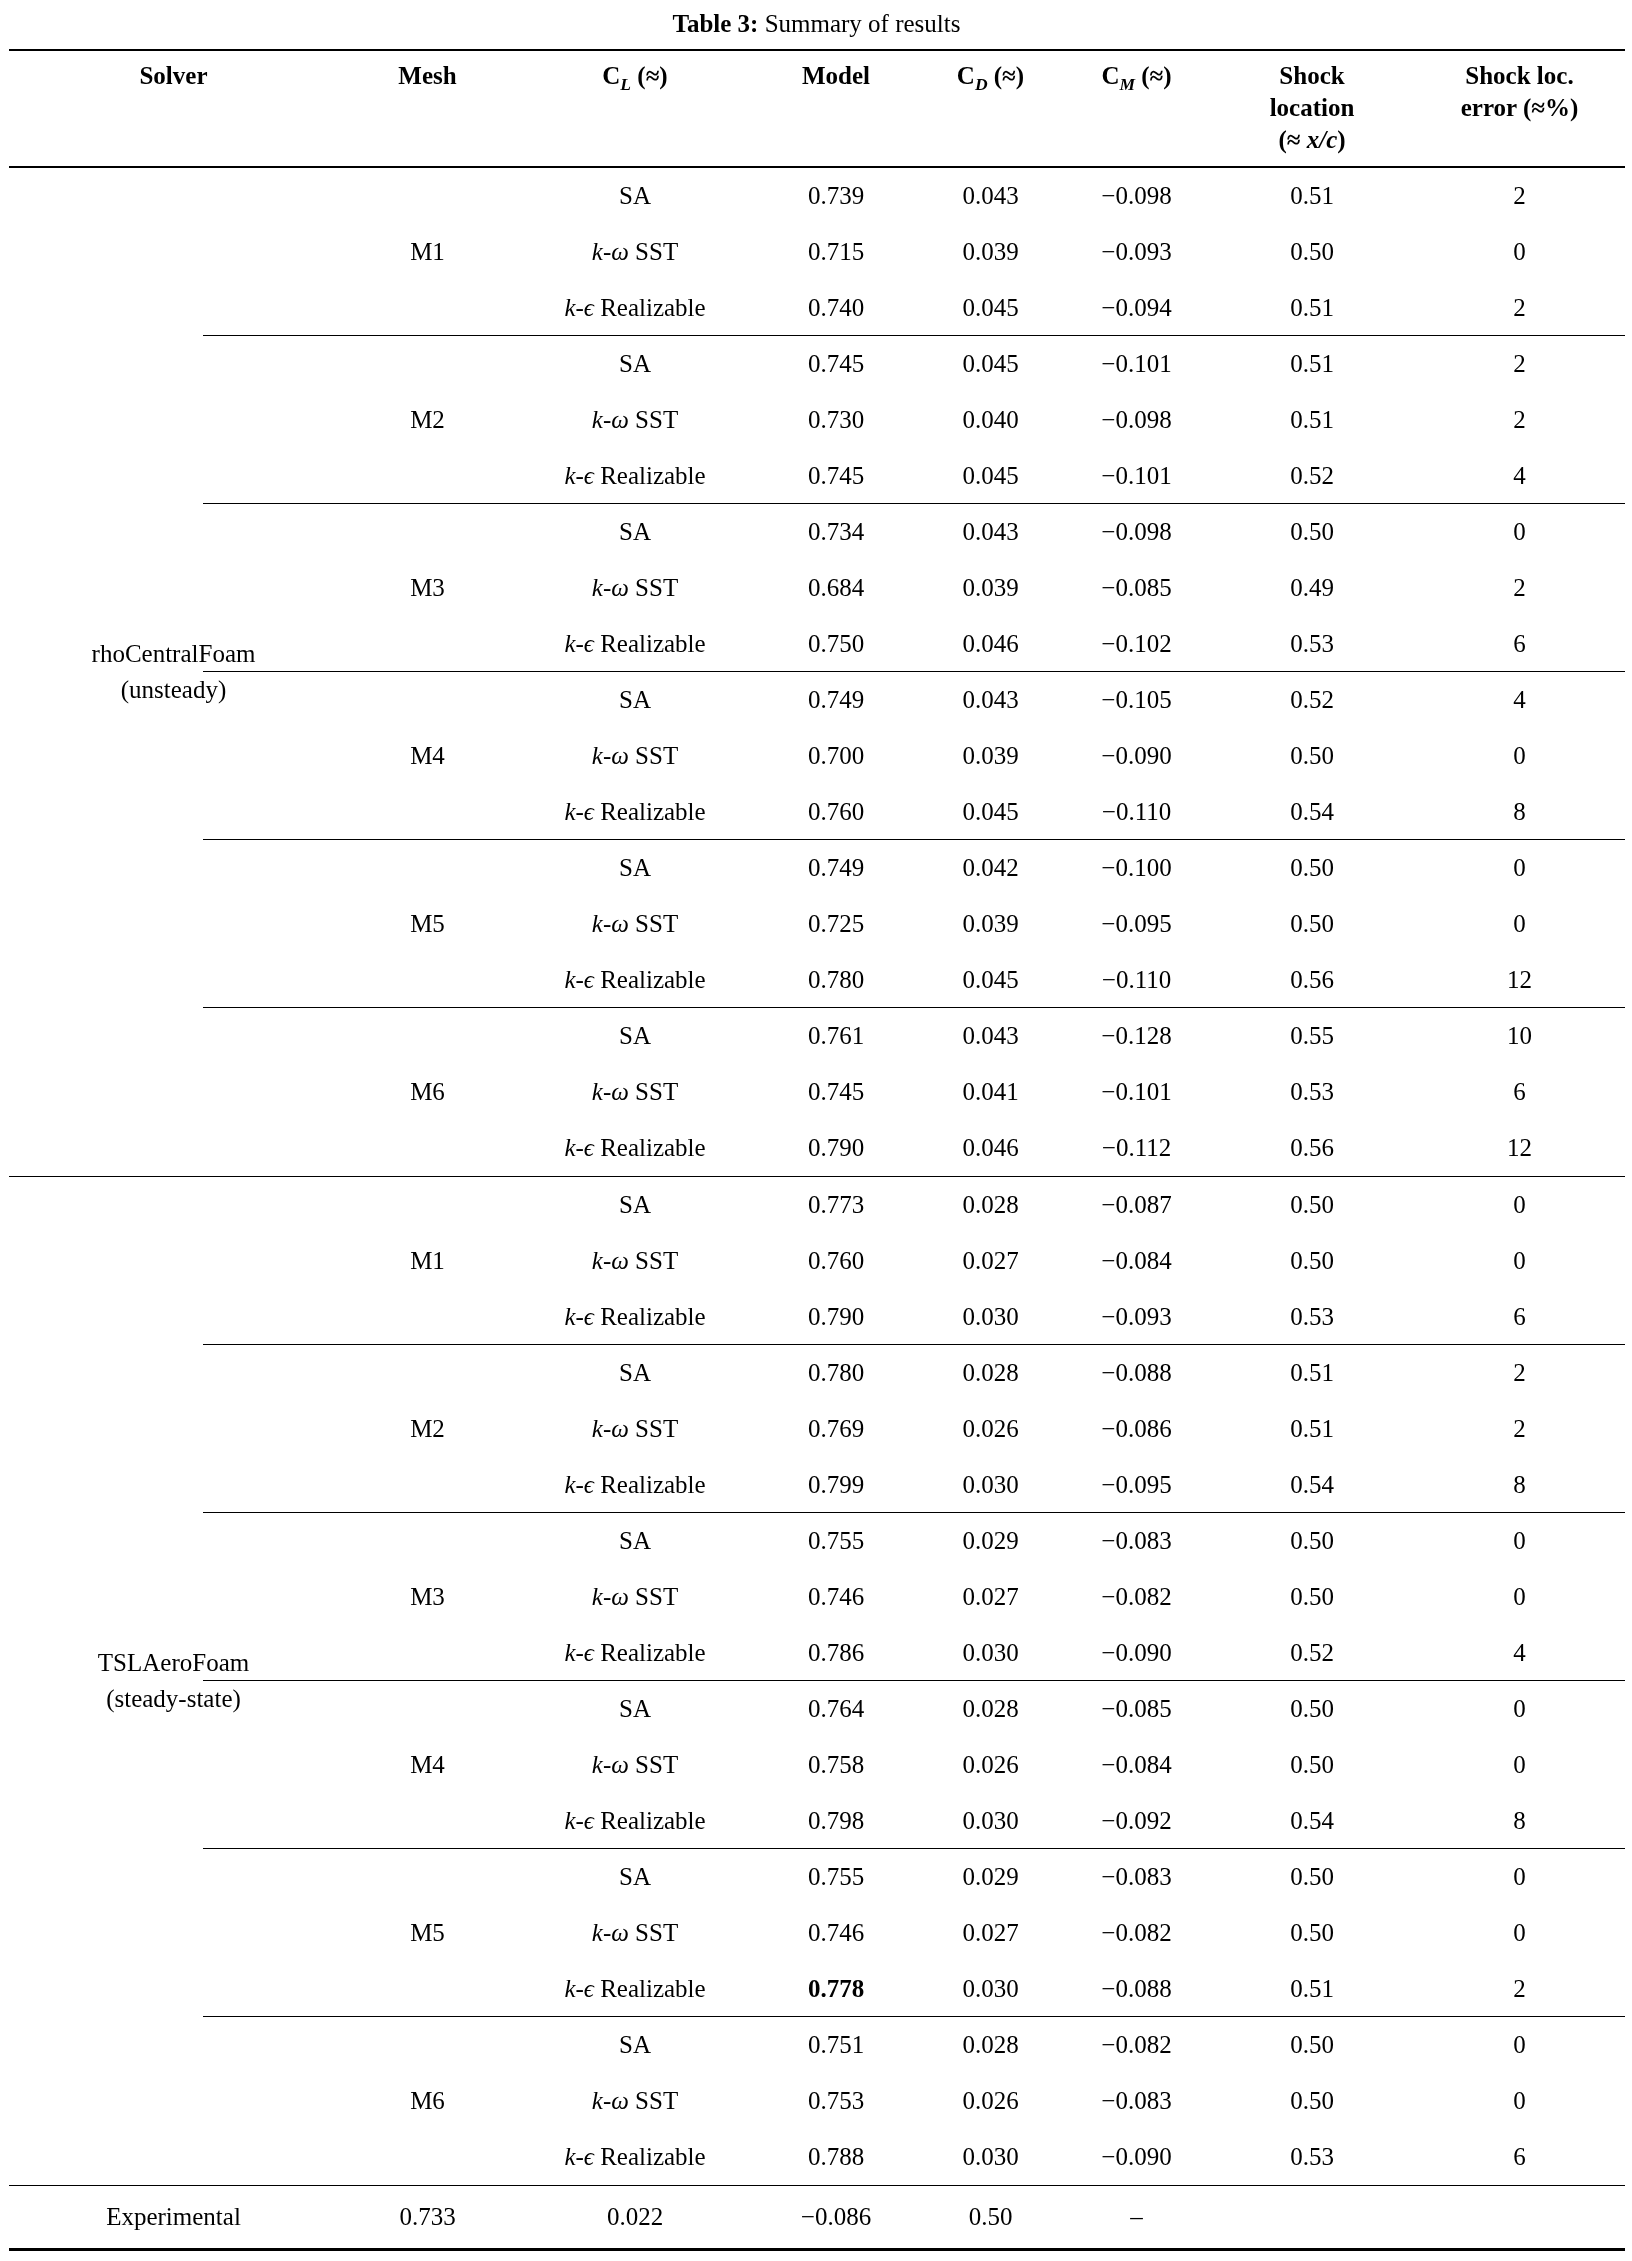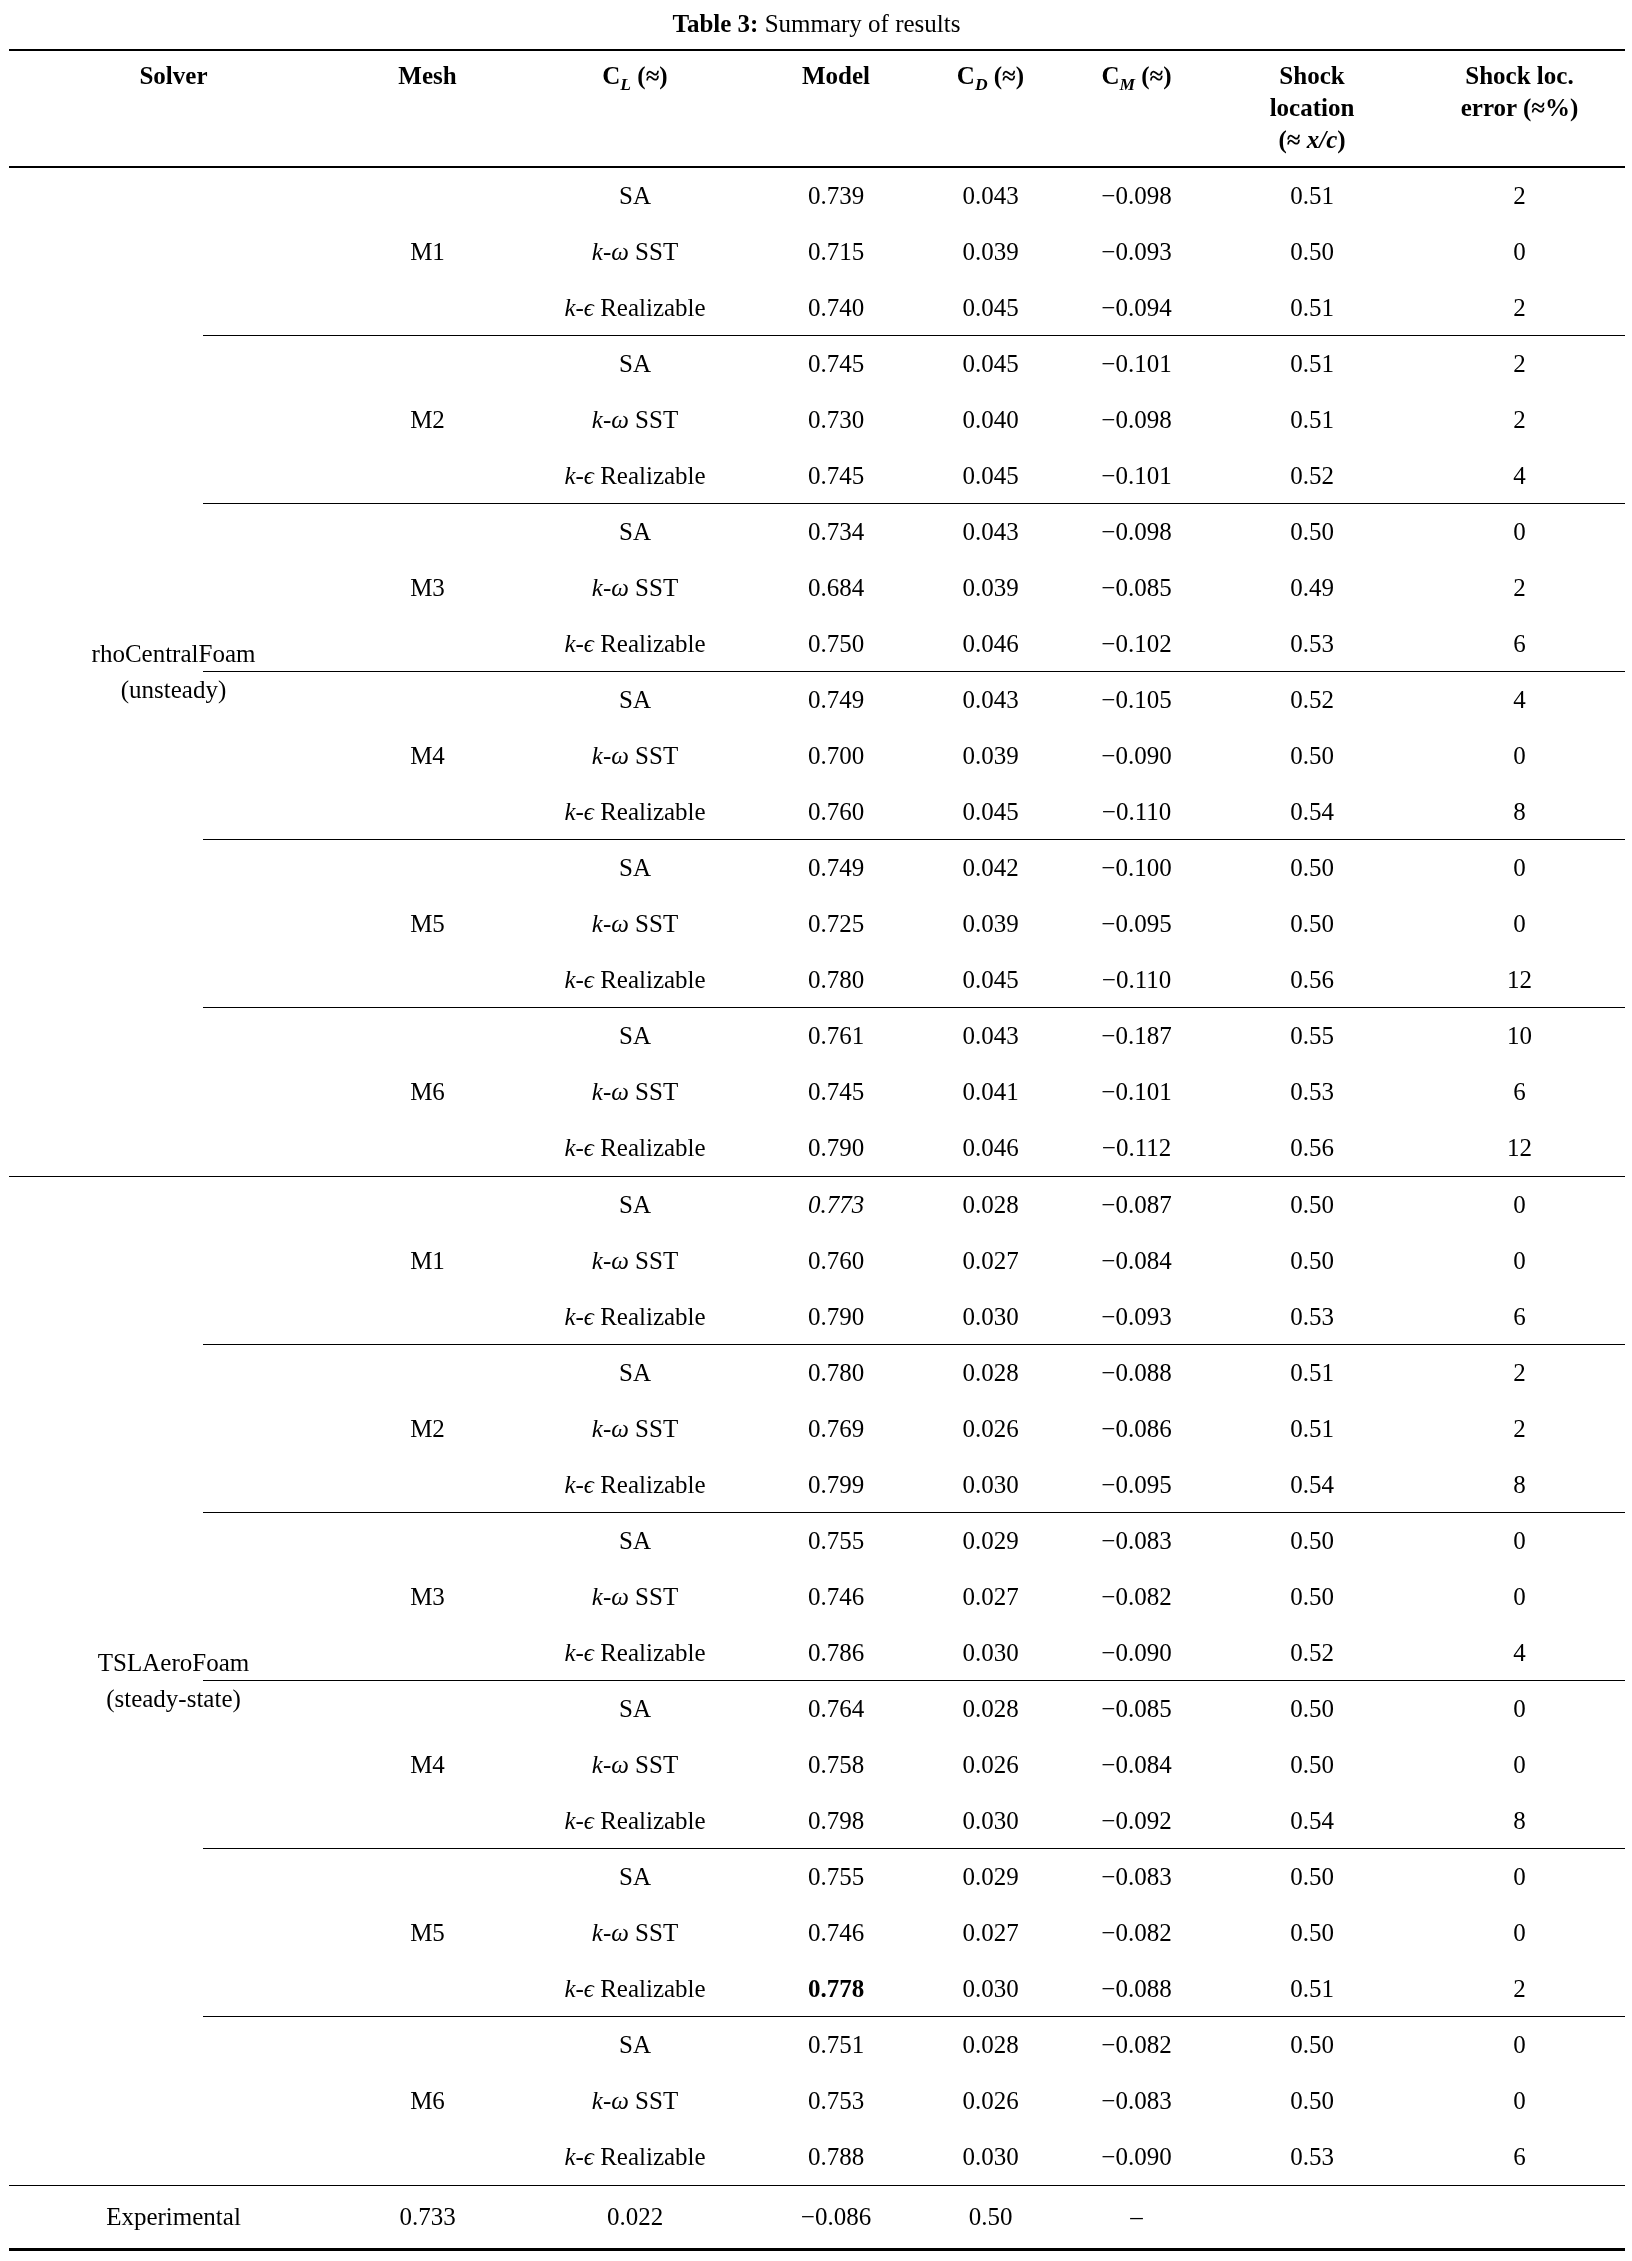--- a/index.html
+++ b/index.html
@@ -225,21 +225,21 @@
           <div class="cell num-cell" style="grid-area: 3 / 5;">0.045</div>
           <div class="cell num-cell" style="grid-area: 3 / 6;">−0.110</div>
           <div class="cell num-cell" style="grid-area: 3 / 7;">0.56</div>
           <div class="cell num-cell" style="grid-area: 3 / 8;">12</div>
         </div>
         <div class="row8 mesh-block ruled">
           <div class="cell mesh-cell" style="grid-area: 1 / 2 / 4;">M6</div>
           <div class="cell model-cell" style="grid-area: 1 / 3;">SA</div>
           <div class="cell num-cell" style="grid-area: 1 / 4;">0.761</div>
           <div class="cell num-cell" style="grid-area: 1 / 5;">0.043</div>
-          <div class="cell num-cell" style="grid-area: 1 / 6;">−0.187</div>
+          <div class="cell num-cell" style="grid-area: 1 / 6;">−0.128</div>
           <div class="cell num-cell" style="grid-area: 1 / 7;">0.55</div>
           <div class="cell num-cell" style="grid-area: 1 / 8;">10</div>
           <div class="cell model-cell" style="grid-area: 2 / 3;"><i>k-ω</i> SST</div>
           <div class="cell num-cell" style="grid-area: 2 / 4;">0.745</div>
           <div class="cell num-cell" style="grid-area: 2 / 5;">0.041</div>
           <div class="cell num-cell" style="grid-area: 2 / 6;">−0.101</div>
           <div class="cell num-cell" style="grid-area: 2 / 7;">0.53</div>
           <div class="cell num-cell" style="grid-area: 2 / 8;">6</div>
           <div class="cell model-cell" style="grid-area: 3 / 3;"><i>k-ϵ</i> Realizable</div>
           <div class="cell num-cell" style="grid-area: 3 / 4;">0.790</div>
@@ -255,21 +255,21 @@
 
   <div class="solver-group">
     <div class="solver-label">
       <div>TSLAeroFoam</div>
       <div>(steady-state)</div>
     </div>
     <div>
         <div class="row8 mesh-block">
           <div class="cell mesh-cell" style="grid-area: 1 / 2 / 4;">M1</div>
           <div class="cell model-cell" style="grid-area: 1 / 3;">SA</div>
-          <div class="cell num-cell" style="grid-area: 1 / 4; font-style: italic;">0.773</div>
+          <div class="cell num-cell" style="grid-area: 1 / 4;">0.773</div>
           <div class="cell num-cell" style="grid-area: 1 / 5;">0.028</div>
           <div class="cell num-cell" style="grid-area: 1 / 6;">−0.087</div>
           <div class="cell num-cell" style="grid-area: 1 / 7;">0.50</div>
           <div class="cell num-cell" style="grid-area: 1 / 8;">0</div>
           <div class="cell model-cell" style="grid-area: 2 / 3;"><i>k-ω</i> SST</div>
           <div class="cell num-cell" style="grid-area: 2 / 4;">0.760</div>
           <div class="cell num-cell" style="grid-area: 2 / 5;">0.027</div>
           <div class="cell num-cell" style="grid-area: 2 / 6;">−0.084</div>
           <div class="cell num-cell" style="grid-area: 2 / 7;">0.50</div>
           <div class="cell num-cell" style="grid-area: 2 / 8;">0</div>

